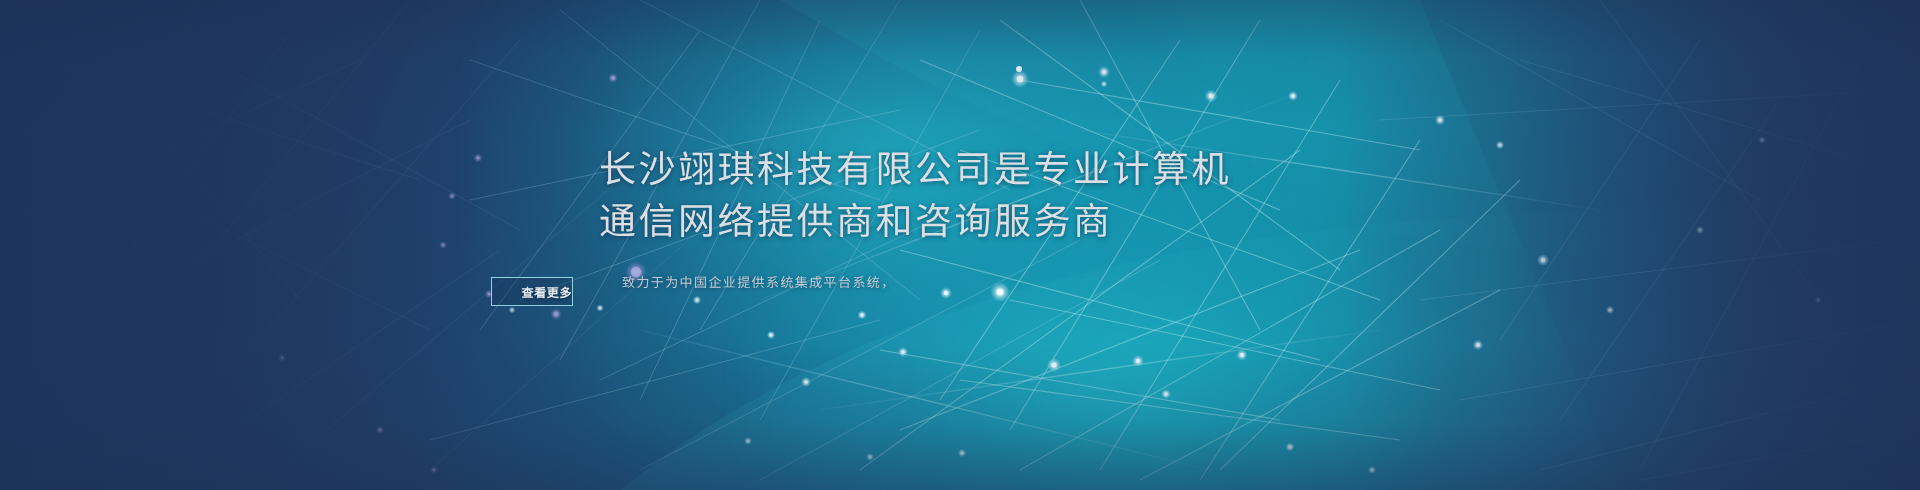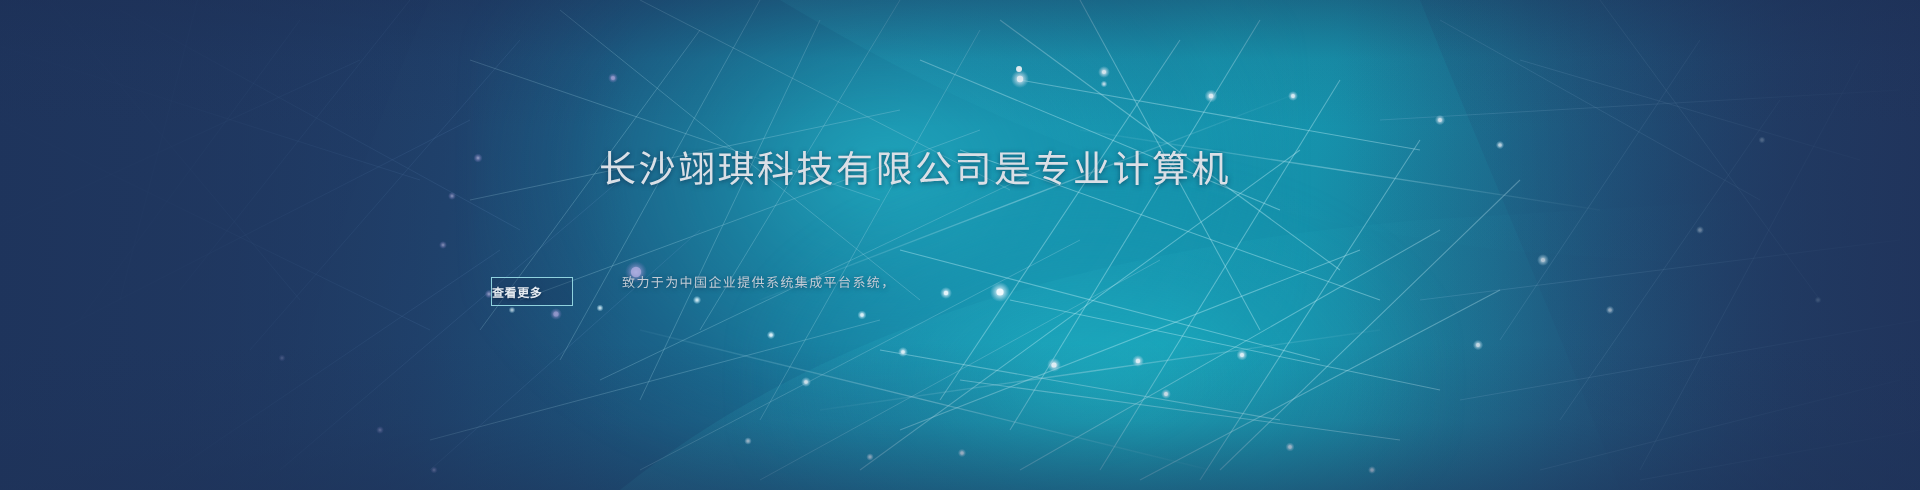--- a/index.html
+++ b/index.html
@@ -161,21 +161,21 @@
   .more-button {
     position: absolute;
     left: 447px;
     top: 261px;
     width: 82px;
     height: 29px;
     border: 1px solid #8fd2de;
     background: rgba(24,45,82,0.30);
     display: flex;
     align-items: center;
-    justify-content: flex-start;
+    justify-content: flex-end;
     box-sizing: border-box;
     cursor: pointer;
   }
   .more-button .more-label {
     font-family: "DejaVu Sans", "Liberation Sans", sans-serif;
     font-size: 12px;
     font-weight: bold;
     letter-spacing: 0.6px;
     color: #e4eaf0;
     text-shadow: 0 1px 3px rgba(8,24,50,0.6);
@@ -382,20 +382,21 @@
 
   <div class="bg-vignette-left"></div>
   <div class="bg-vignette-right"></div>
   <div class="bg-vignette-bottom"></div>
   <div class="bg-vignette-top"></div>
 
   <div class="content">
 
     <div class="headline">
       <span class="hl-line">长沙翊琪科技有限公司是专业计算机</span>
+      <span class="hl-line">通信网络提供商和咨询服务商</span>
     </div>
 
     <div class="subtitle">
       <span class="sub-line sub-line-1">致力于为中国企业提供系统集成平台系统，</span>
     </div>
 
     <div class="more-button">
       <span class="more-label">查看更多</span>
     </div>
 

